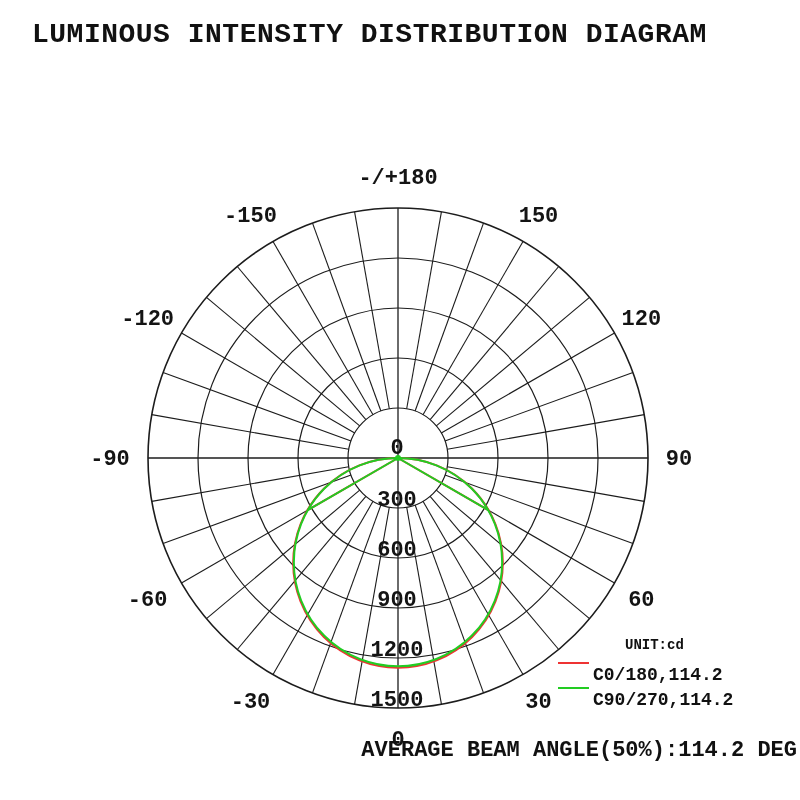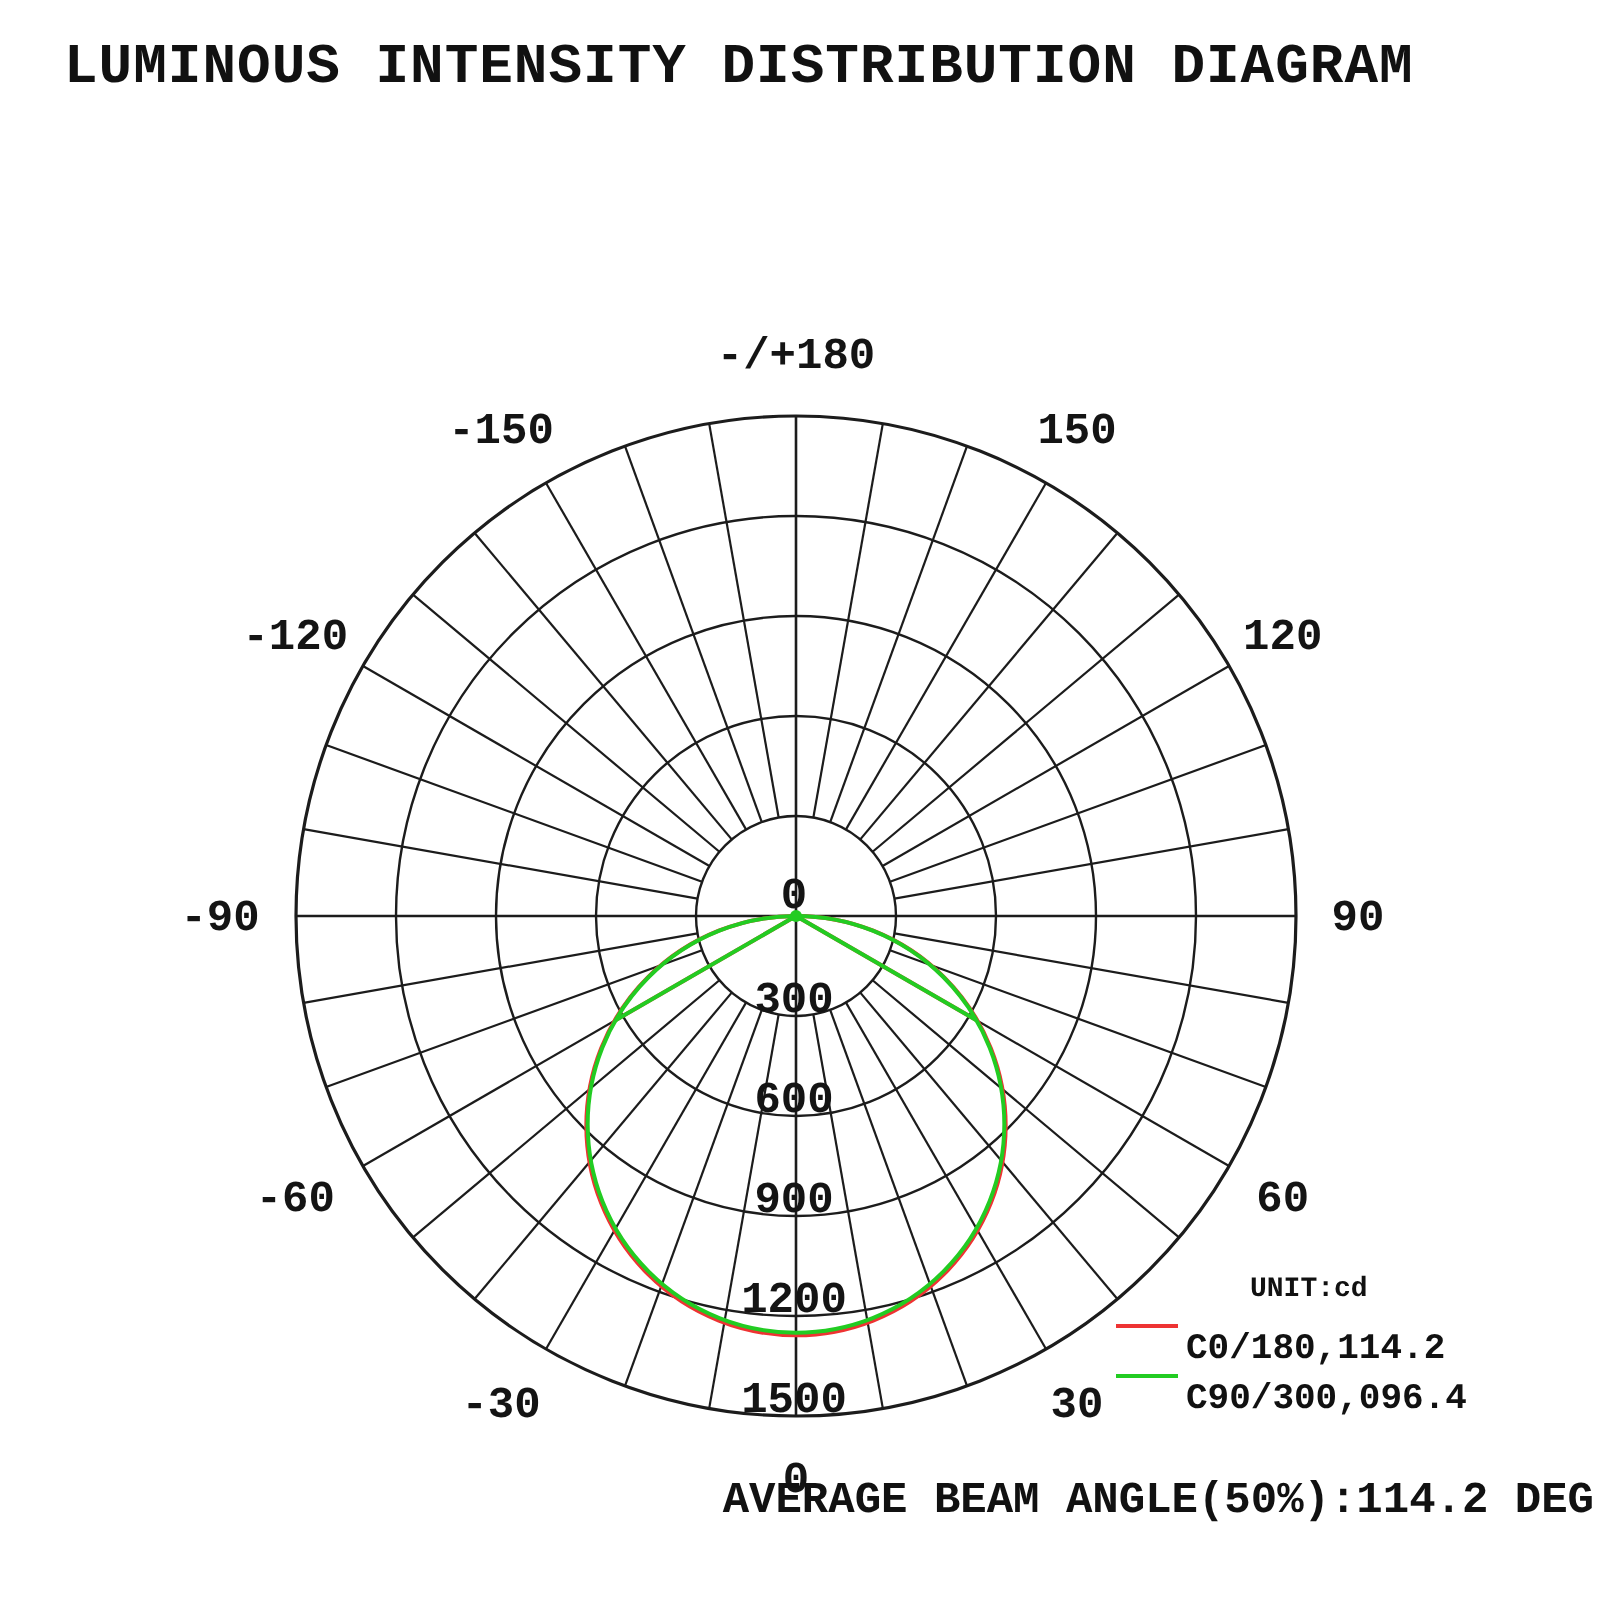--- a/index.html
+++ b/index.html
@@ -106,17 +106,17 @@
   </svg>
 
 <div class="legend">
   <div class="legend-unit">UNIT:cd</div>
   <div class="legend-row r1">
     <span class="legend-swatch" style="background: rgb(238, 51, 51);"></span>
     <span class="legend-label">C0/180,114.2</span>
   </div>
   <div class="legend-row r2">
     <span class="legend-swatch" style="background: rgb(34, 204, 34);"></span>
-    <span class="legend-label">C90/300,096.4</span>
+    <span class="legend-label">C90/270,114.2</span>
   </div>
 </div>
 
 <div class="footer-text">AVERAGE BEAM ANGLE(50%):114.2 DEG</div>
 
 </body></html>

